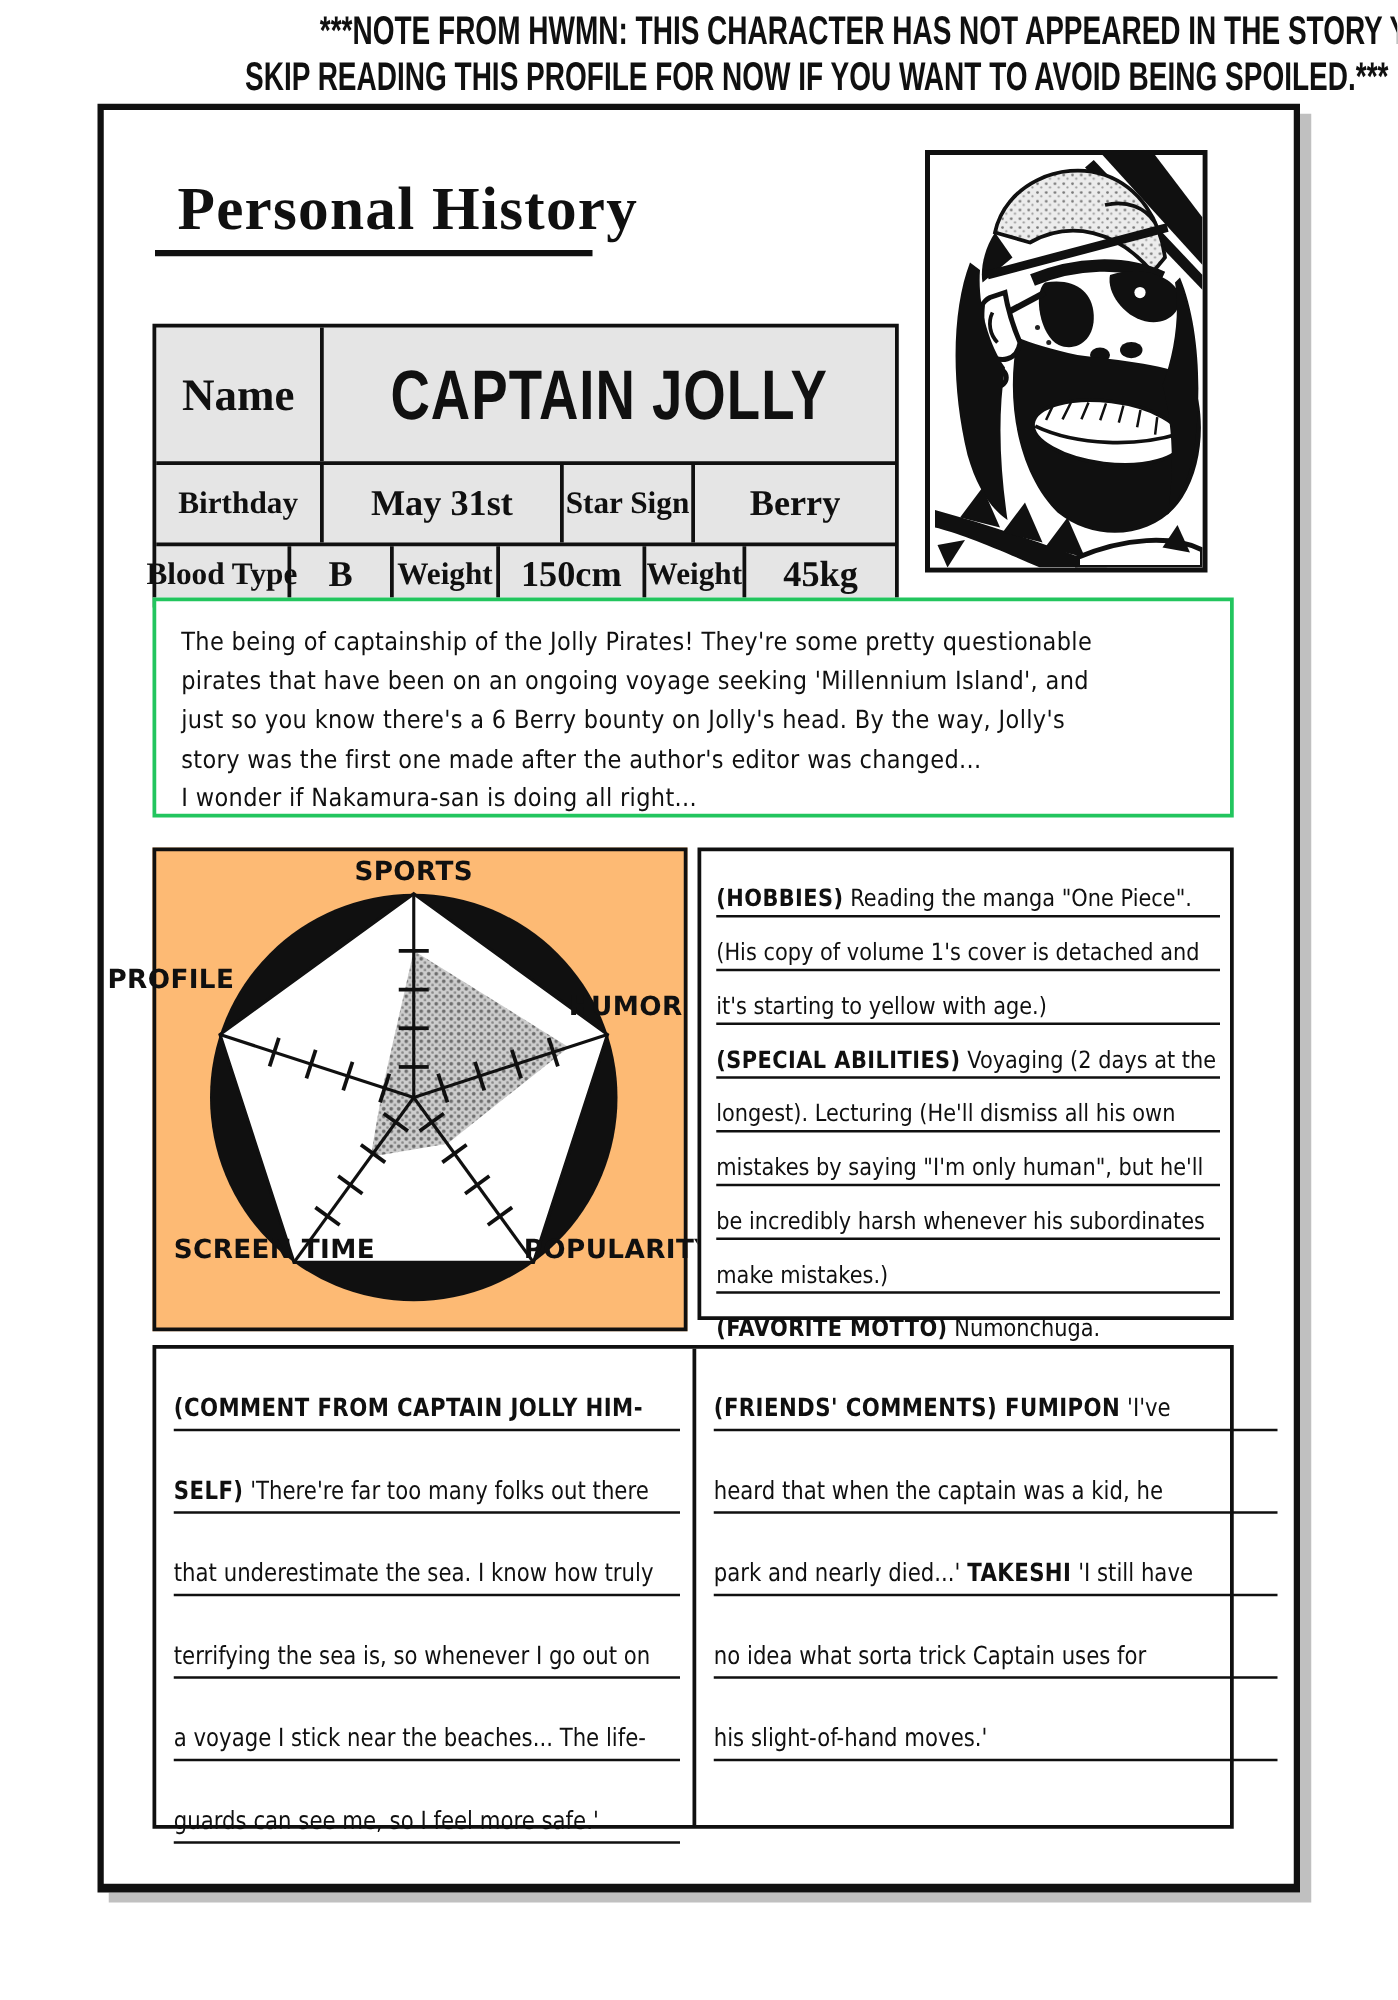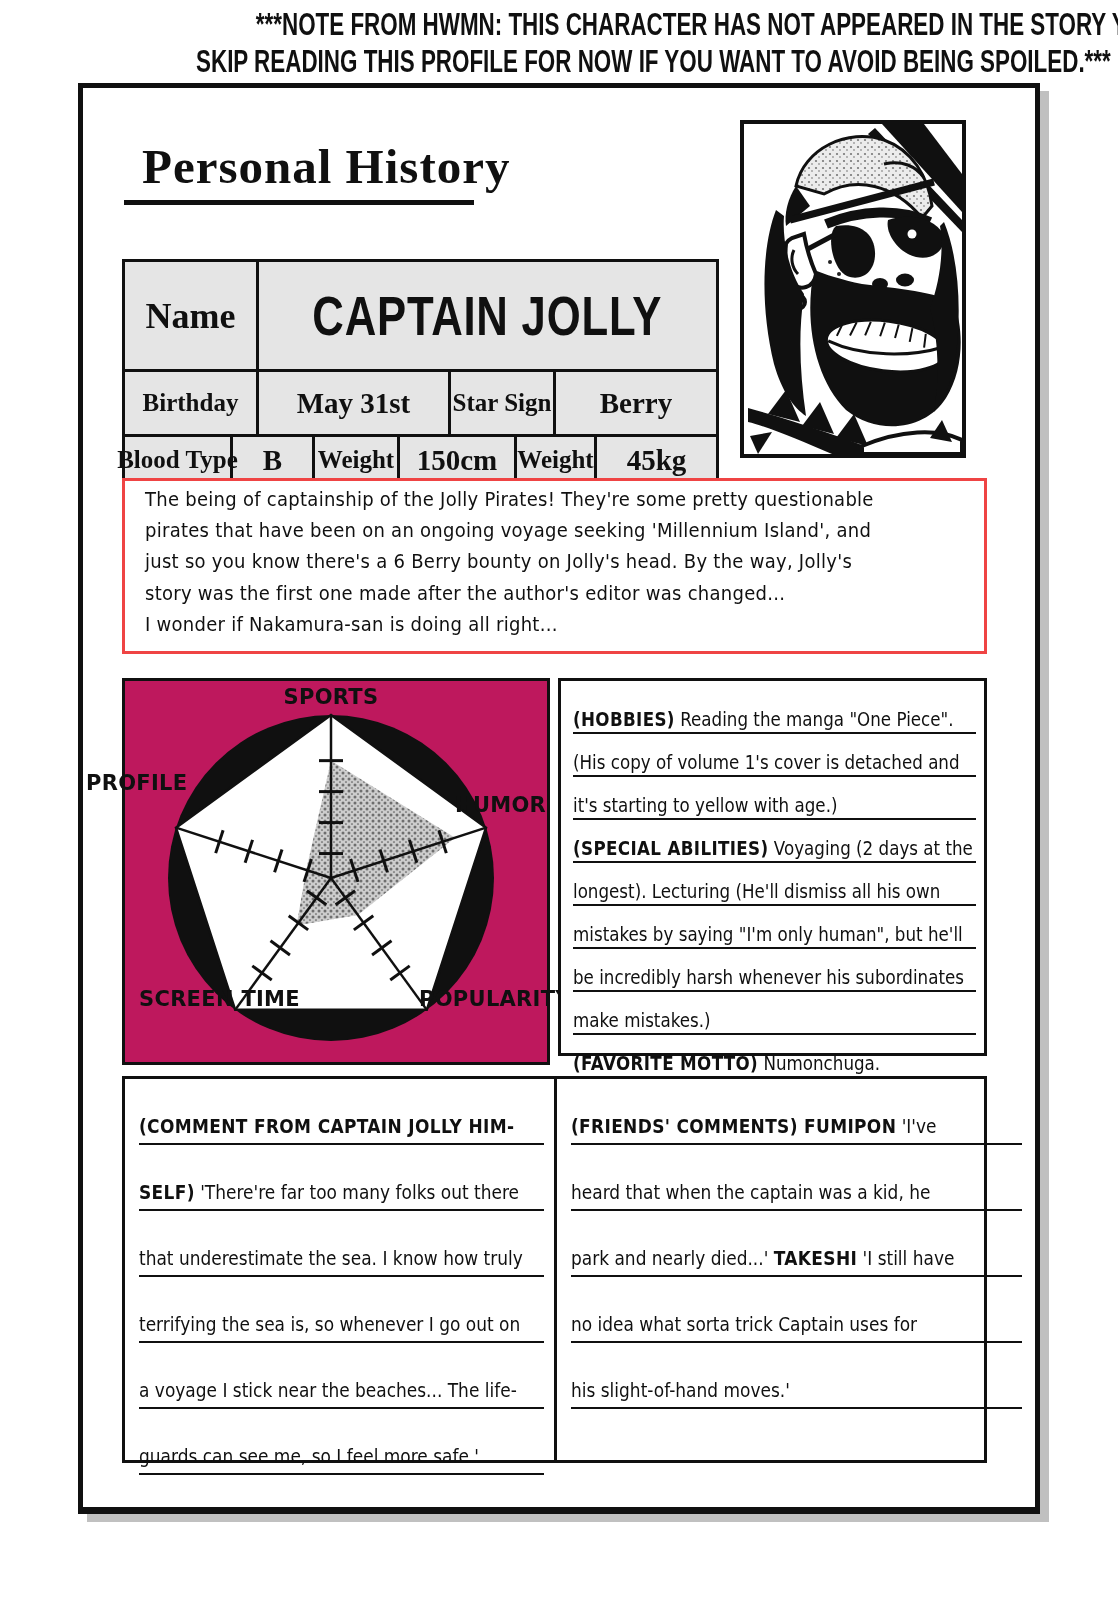--- a/index.html
+++ b/index.html
@@ -31,28 +31,28 @@
          box-sizing:border-box;overflow:visible;white-space:nowrap;}
   .tcell:first-child{border-left:none;}
   .r1 .tcell{height:107px;} .r2 .tcell{height:62px;} .r3 .tcell{height:46px;}
   .lab{font-family:"Liberation Serif",serif;font-weight:700;}
   .lab-big{font-size:36px;} .lab-sm{font-size:25px;}
   .val{font-family:"Liberation Serif",serif;font-weight:700;font-size:29px;}
   .name-val{font-family:"Liberation Sans",sans-serif;font-weight:800;font-size:56px;
             display:inline-block;transform:scaleX(0.78);transform-origin:50% 50%;letter-spacing:1px;}
 
   
-  .desc{position:absolute;left:39px;top:390px;width:865px;height:176px;border:3px solid #ef4444;
-        box-sizing:border-box;padding:2px 0 0 20px;background:#fff;}
+  .desc{position:absolute;left:39px;top:390px;width:865px;height:176px;border:3px solid #22c55e;
+        box-sizing:border-box;padding:16px 0 0 20px;background:#fff;}
   .dl{height:31.4px;display:flex;align-items:center;font-size:20px;}
   .dl .tx{display:inline-block;transform:scaleX(0.9);transform-origin:0 50%;white-space:pre;letter-spacing:0.3px;}
 
   
   .radarbox{position:absolute;left:39px;top:590px;width:428px;height:387px;border:3px solid #101010;
-            box-sizing:border-box;background:#be185d;}
+            box-sizing:border-box;background:#fdba74;}
   .radarbox svg{position:absolute;left:0;top:0;}
   .radar-label{position:absolute;font-weight:700;font-size:21px;white-space:nowrap;letter-spacing:0.3px;}
 
   
   .hobbies{position:absolute;left:475px;top:590px;width:429px;height:378px;border:3px solid #101010;
            box-sizing:border-box;padding:10px 8px 0 12px;background:#fff;}
   .hl{height:39px;border-bottom:2.5px solid #101010;display:flex;align-items:flex-end;padding-bottom:2px;}
   .hl .tx{display:inline-block;transform:scaleX(0.88);transform-origin:0 100%;white-space:pre;font-size:19px;}
 
   

